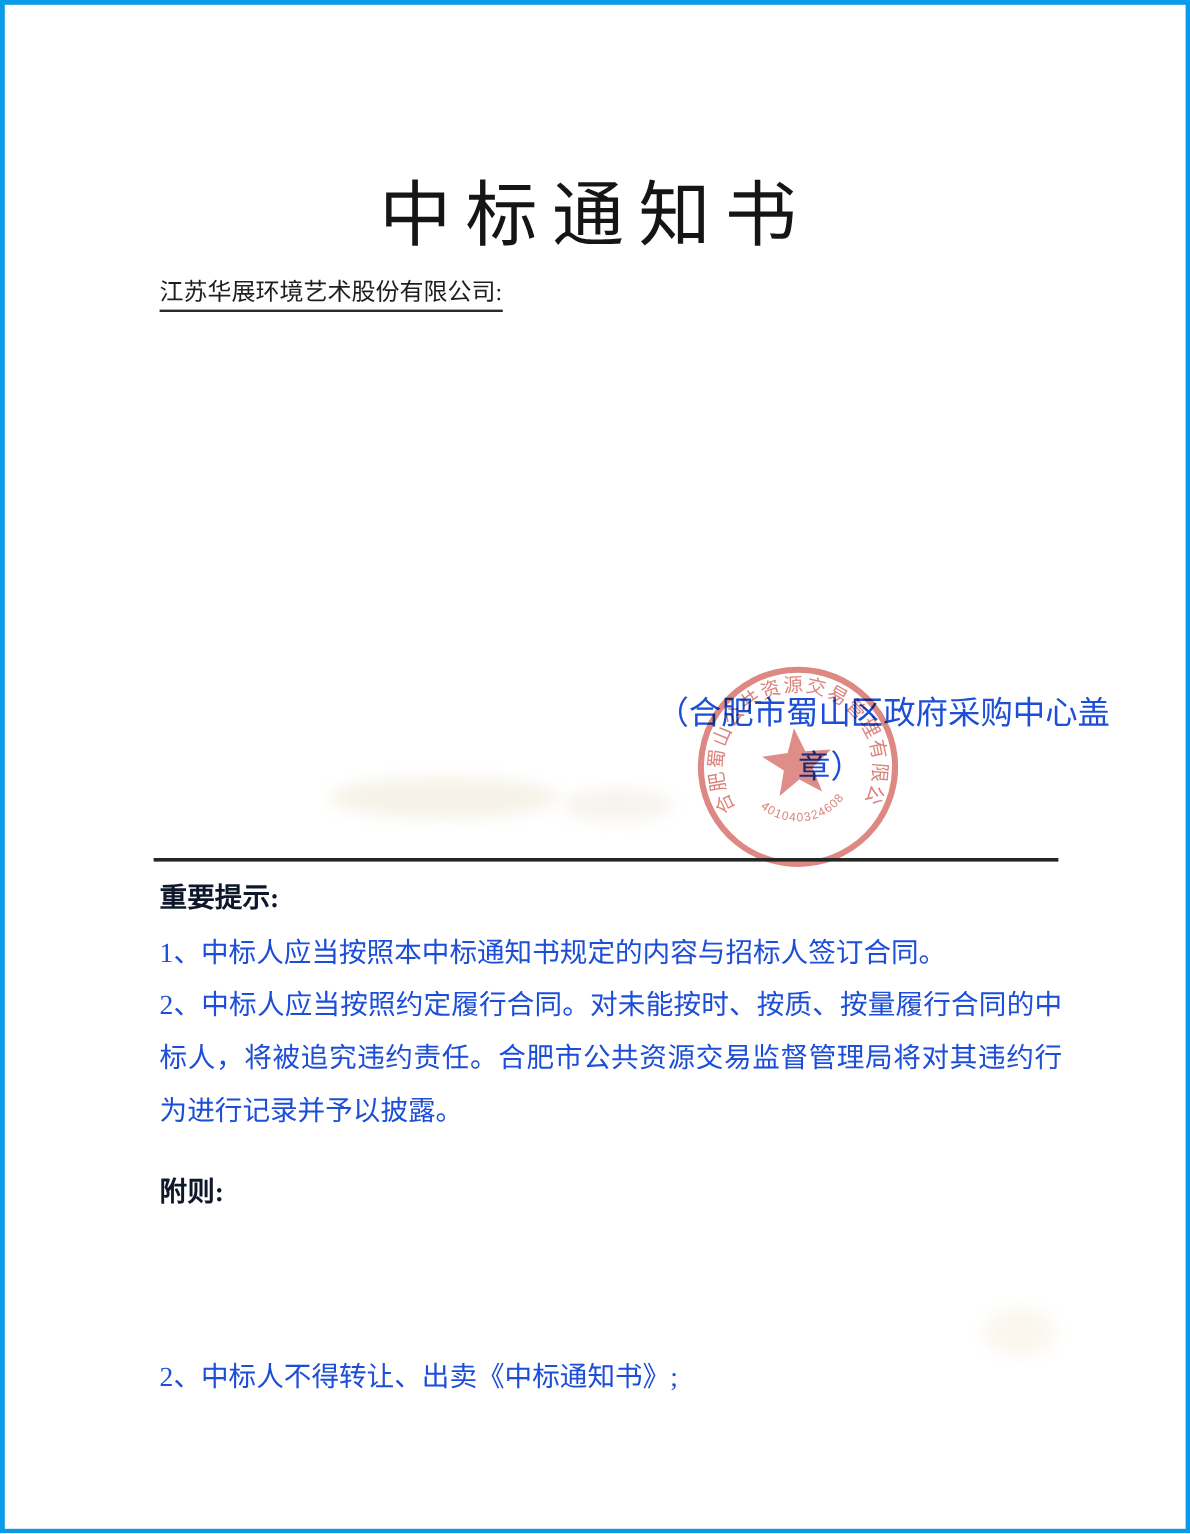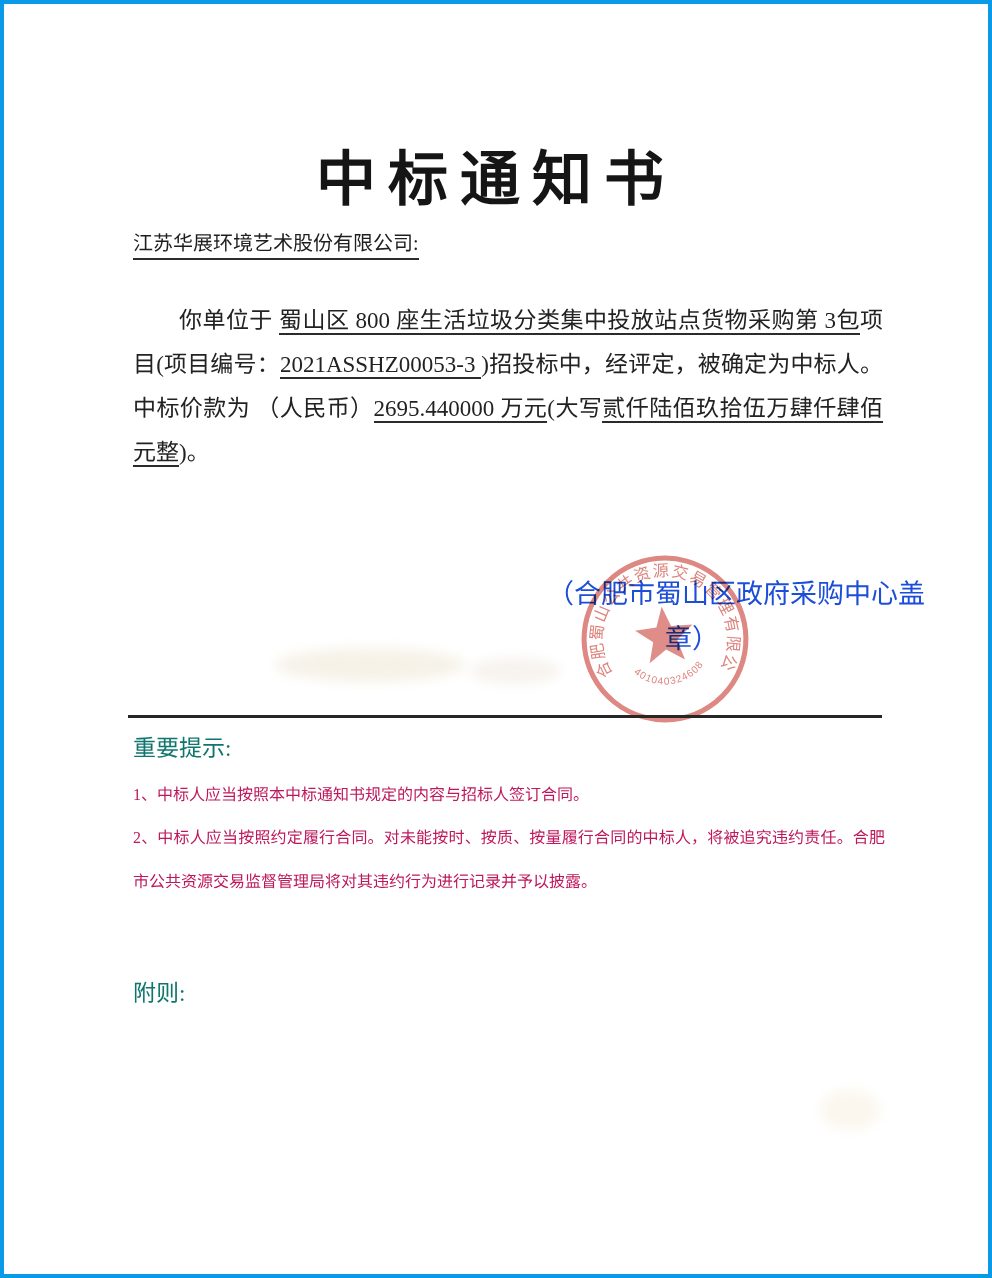--- a/index.html
+++ b/index.html
@@ -12,21 +12,21 @@
     color:#1e1e1e;
   }
   .frame{
     position:absolute;inset:0;
     border:4px solid #0a9ae8;
     pointer-events:none;
   }
   .doc-title{
     position:absolute;top:90px;left:0;right:0;
     text-align:center;
-    font-size:60px;font-weight:700;
+    font-size:60px;font-weight:400;
     letter-spacing:12px;
     color:#151515;
   }
   .addressee{
     position:absolute;top:227px;left:133px;
     font-size:20px;
     border-bottom:2px solid #2b2b2b;
     padding-bottom:2px;
   }
   .para{
@@ -47,28 +47,28 @@
   }
   .sig1{top:572px;left:527px;}
   .sig2{top:617px;left:645px;}
   .sig-date{top:659px;left:575px;letter-spacing:2px;}
   .rule{
     position:absolute;top:715px;left:128px;
     width:754px;height:3px;background:#262626;
   }
   .section-heading{
     position:absolute;left:133px;
-    font-size:23px;color:#0f766e;
+    font-size:23px;color:#0f172a;font-weight:bold;
   }
   .notes-heading{top:729px;}
   .appendix-heading{top:974px;}
   .list-item{
     position:absolute;left:133px;width:752px;
-    font-size:16px;line-height:44px;
-    text-align:justify;color:#be185d;
+    font-size:23px;line-height:44px;
+    text-align:justify;color:#1d4ed8;
   }
   .note-item-1{top:773px;}
   .note-item-2{top:816px;}
   .appendix-item-1{top:1040px;}
   .appendix-item-2{top:1126px;}
   .stamp{
     position:absolute;top:549px;left:575px;
     width:180px;height:180px;
     mix-blend-mode:multiply;
     opacity:0.88;
@@ -90,21 +90,20 @@
   <div class="frame"></div>
 
   <div class="artifact artifact-1"></div>
   <div class="artifact artifact-2"></div>
   <div class="artifact artifact-3"></div>
 
   <h1 class="doc-title">中标通知书</h1>
 
   <div class="addressee">江苏华展环境艺术股份有限公司:</div>
 
-  <p class="para para1"><span>你单位于 </span><span class="useg">蜀山区 800 座生活垃圾分类集中投放站点货物采购第 3包</span><span>项目(项目编号：</span><span class="useg">2021ASSHZ00053-3 </span><span>)招投标中，经评定，被确定为中标人。中标价款为 （人民币）</span><span class="useg">2695.440000 万元</span><span>(大写</span><span class="useg">贰仟陆佰玖拾伍万肆仟肆佰元整</span><span>)。</span></p>
 
 
   <div class="sig-line sig1">（合肥市蜀山区政府采购中心盖</div>
   <div class="sig-line sig2">章）</div>
 
   <svg class="stamp" viewBox="0 0 178 178" xmlns="http://www.w3.org/2000/svg">
     <circle cx="89" cy="89" r="80" fill="none" stroke="#cc4a41" stroke-width="5" opacity="0.75"></circle>
     <polygon points="89,57 96.3,76.9 117.5,77.7 100.9,90.9 106.6,111.3 89,99.5 71.4,111.3 77.1,90.9 60.5,77.7 81.7,76.9" fill="#cc4a41" opacity="0.72"></polygon>
     <defs>
       <path id="ring-text-path" d="M 35.3 120 A 62 62 0 1 1 142.7 120" fill="none"></path>
@@ -118,14 +117,15 @@
     </text>
   </svg>
 
   <div class="rule"></div>
 
   <div class="section-heading notes-heading">重要提示:</div>
   <div class="list-item note-item-1">1、中标人应当按照本中标通知书规定的内容与招标人签订合同。</div>
   <div class="list-item note-item-2">2、中标人应当按照约定履行合同。对未能按时、按质、按量履行合同的中标人，将被追究违约责任。合肥市公共资源交易监督管理局将对其违约行为进行记录并予以披露。</div>
 
   <div class="section-heading appendix-heading">附则:</div>
+  <div class="list-item appendix-item-2">2、中标人不得转让、出卖《中标通知书》;</div>
 
 </div>
 
 </body></html>

